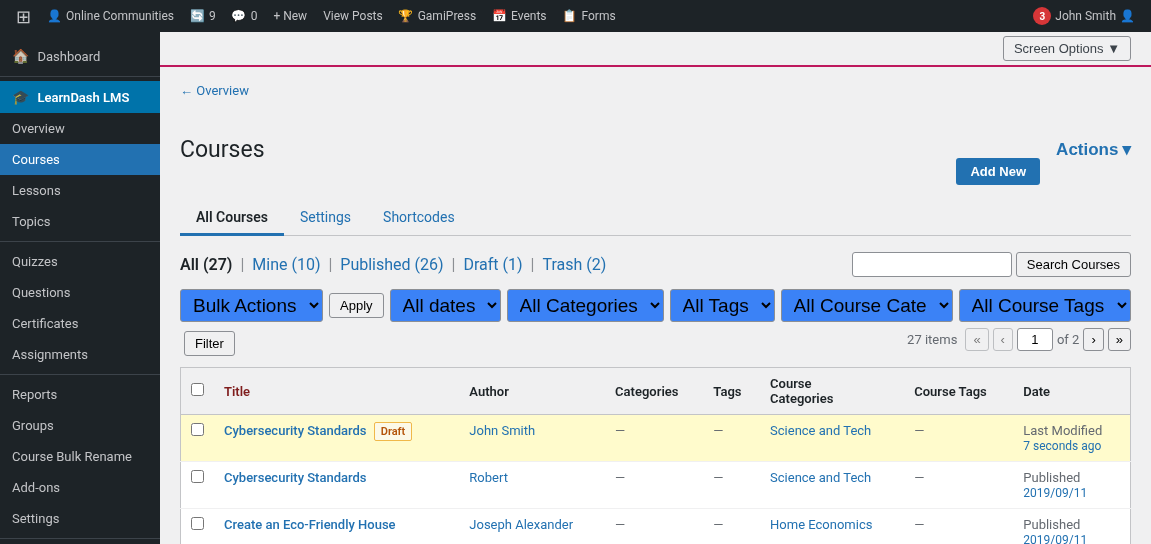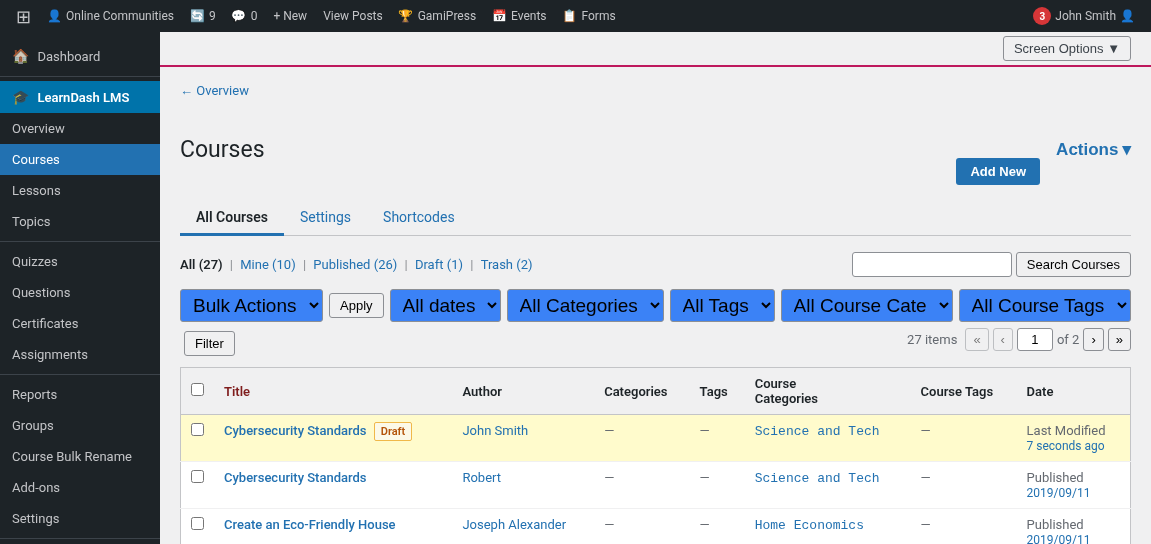--- a/index.html
+++ b/index.html
@@ -178,21 +178,21 @@
 
     
     .filter-bar {
       display: flex;
       align-items: center;
       gap: 6px;
       margin-bottom: 12px;
       flex-wrap: wrap;
     }
     .filter-links {
-      font-size: 13px;
+      font-size: 16px;
       flex: 1;
     }
     .filter-links a {
       color: #2271b1;
       text-decoration: none;
     }
     .filter-links a.active { font-weight: 600; color: #1d2327; text-decoration: none; cursor: default; }
     .filter-links .sep { color: #8c8f94; margin: 0 4px; }
 
     .search-courses-group {
@@ -311,21 +311,21 @@
       background: #fcf9e8;
       border: 1px solid #f0b849;
       color: #b45309;
       padding: 2px 6px;
       border-radius: 2px;
       font-size: 11px;
       font-weight: 600;
       margin-left: 4px;
     }
     .highlighted-row td { background: #fffbcc; }
-    .cat-link { color: #2271b1; text-decoration: none; font-family: Liberation Mono, monospace; }
+    .cat-link { color: #2271b1; text-decoration: none; }
     .author-link { color: #2271b1; text-decoration: none; }
     .date-link { color: #2271b1; text-decoration: none; font-size: 12px; }
     .date-cell { font-size: 12px; color: #646970; }
     .dash-cell { color: #646970; }
   </style>
 </head>
 <body>
 
 <div id="wpadminbar">
   <div class="adminbar-item">

